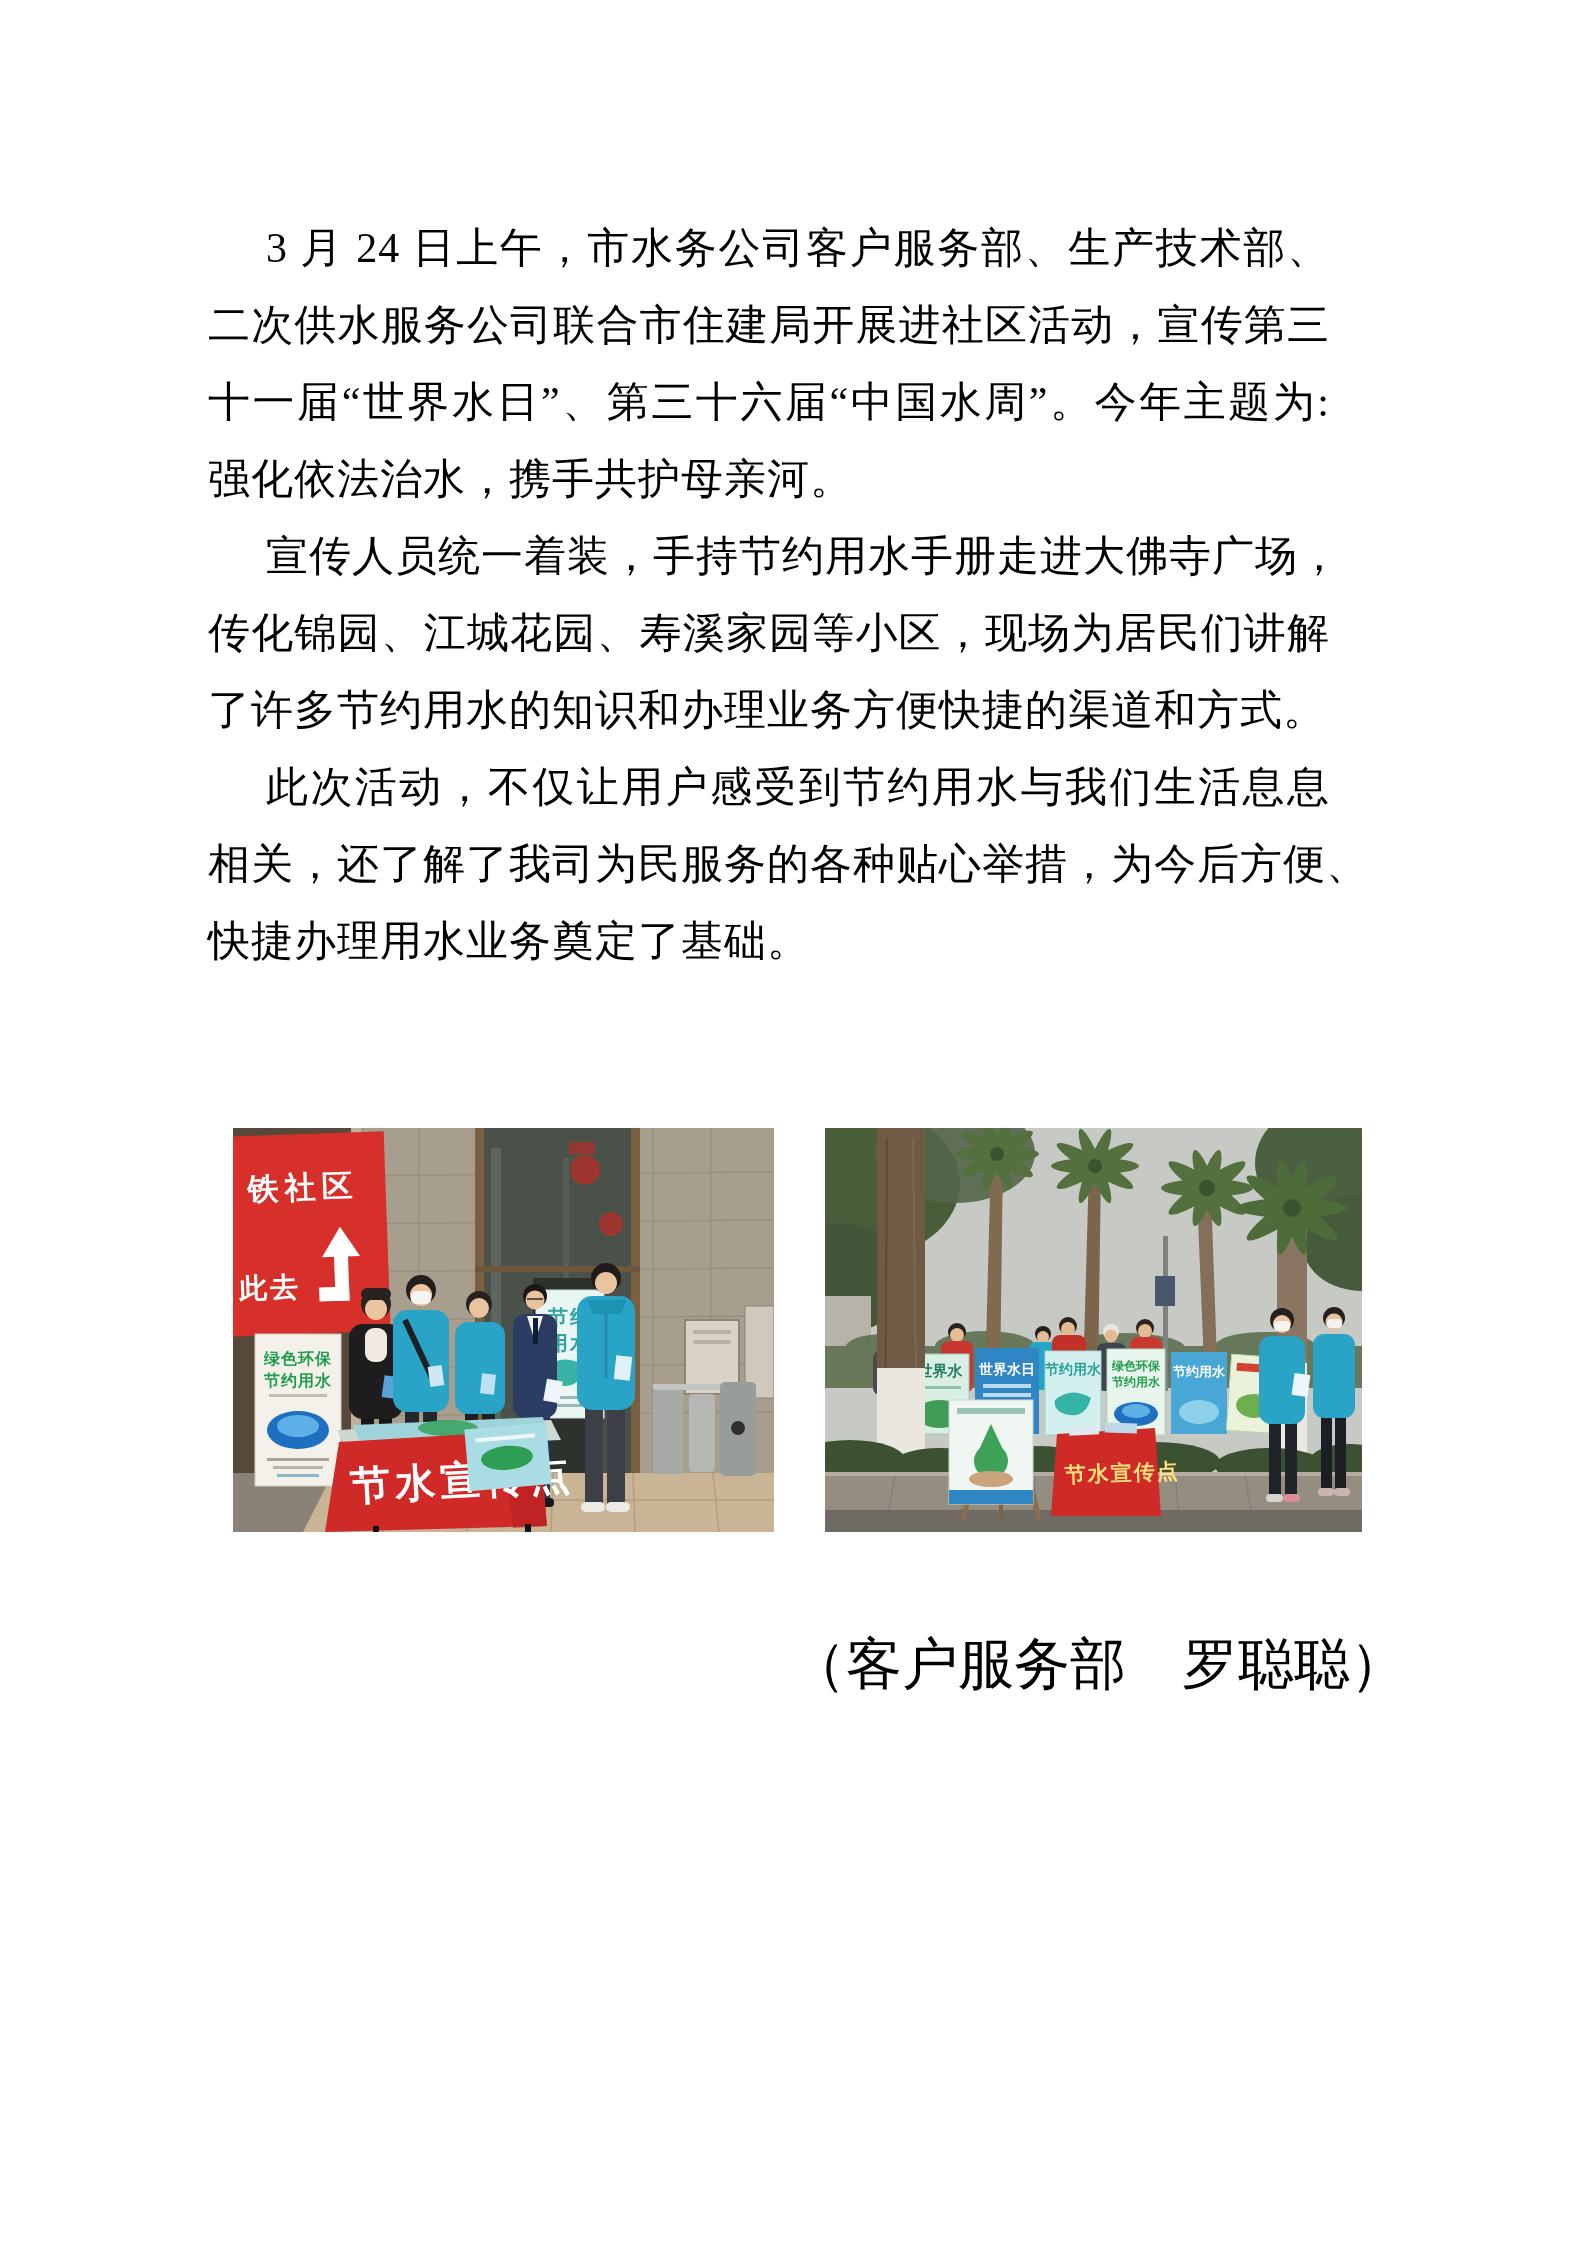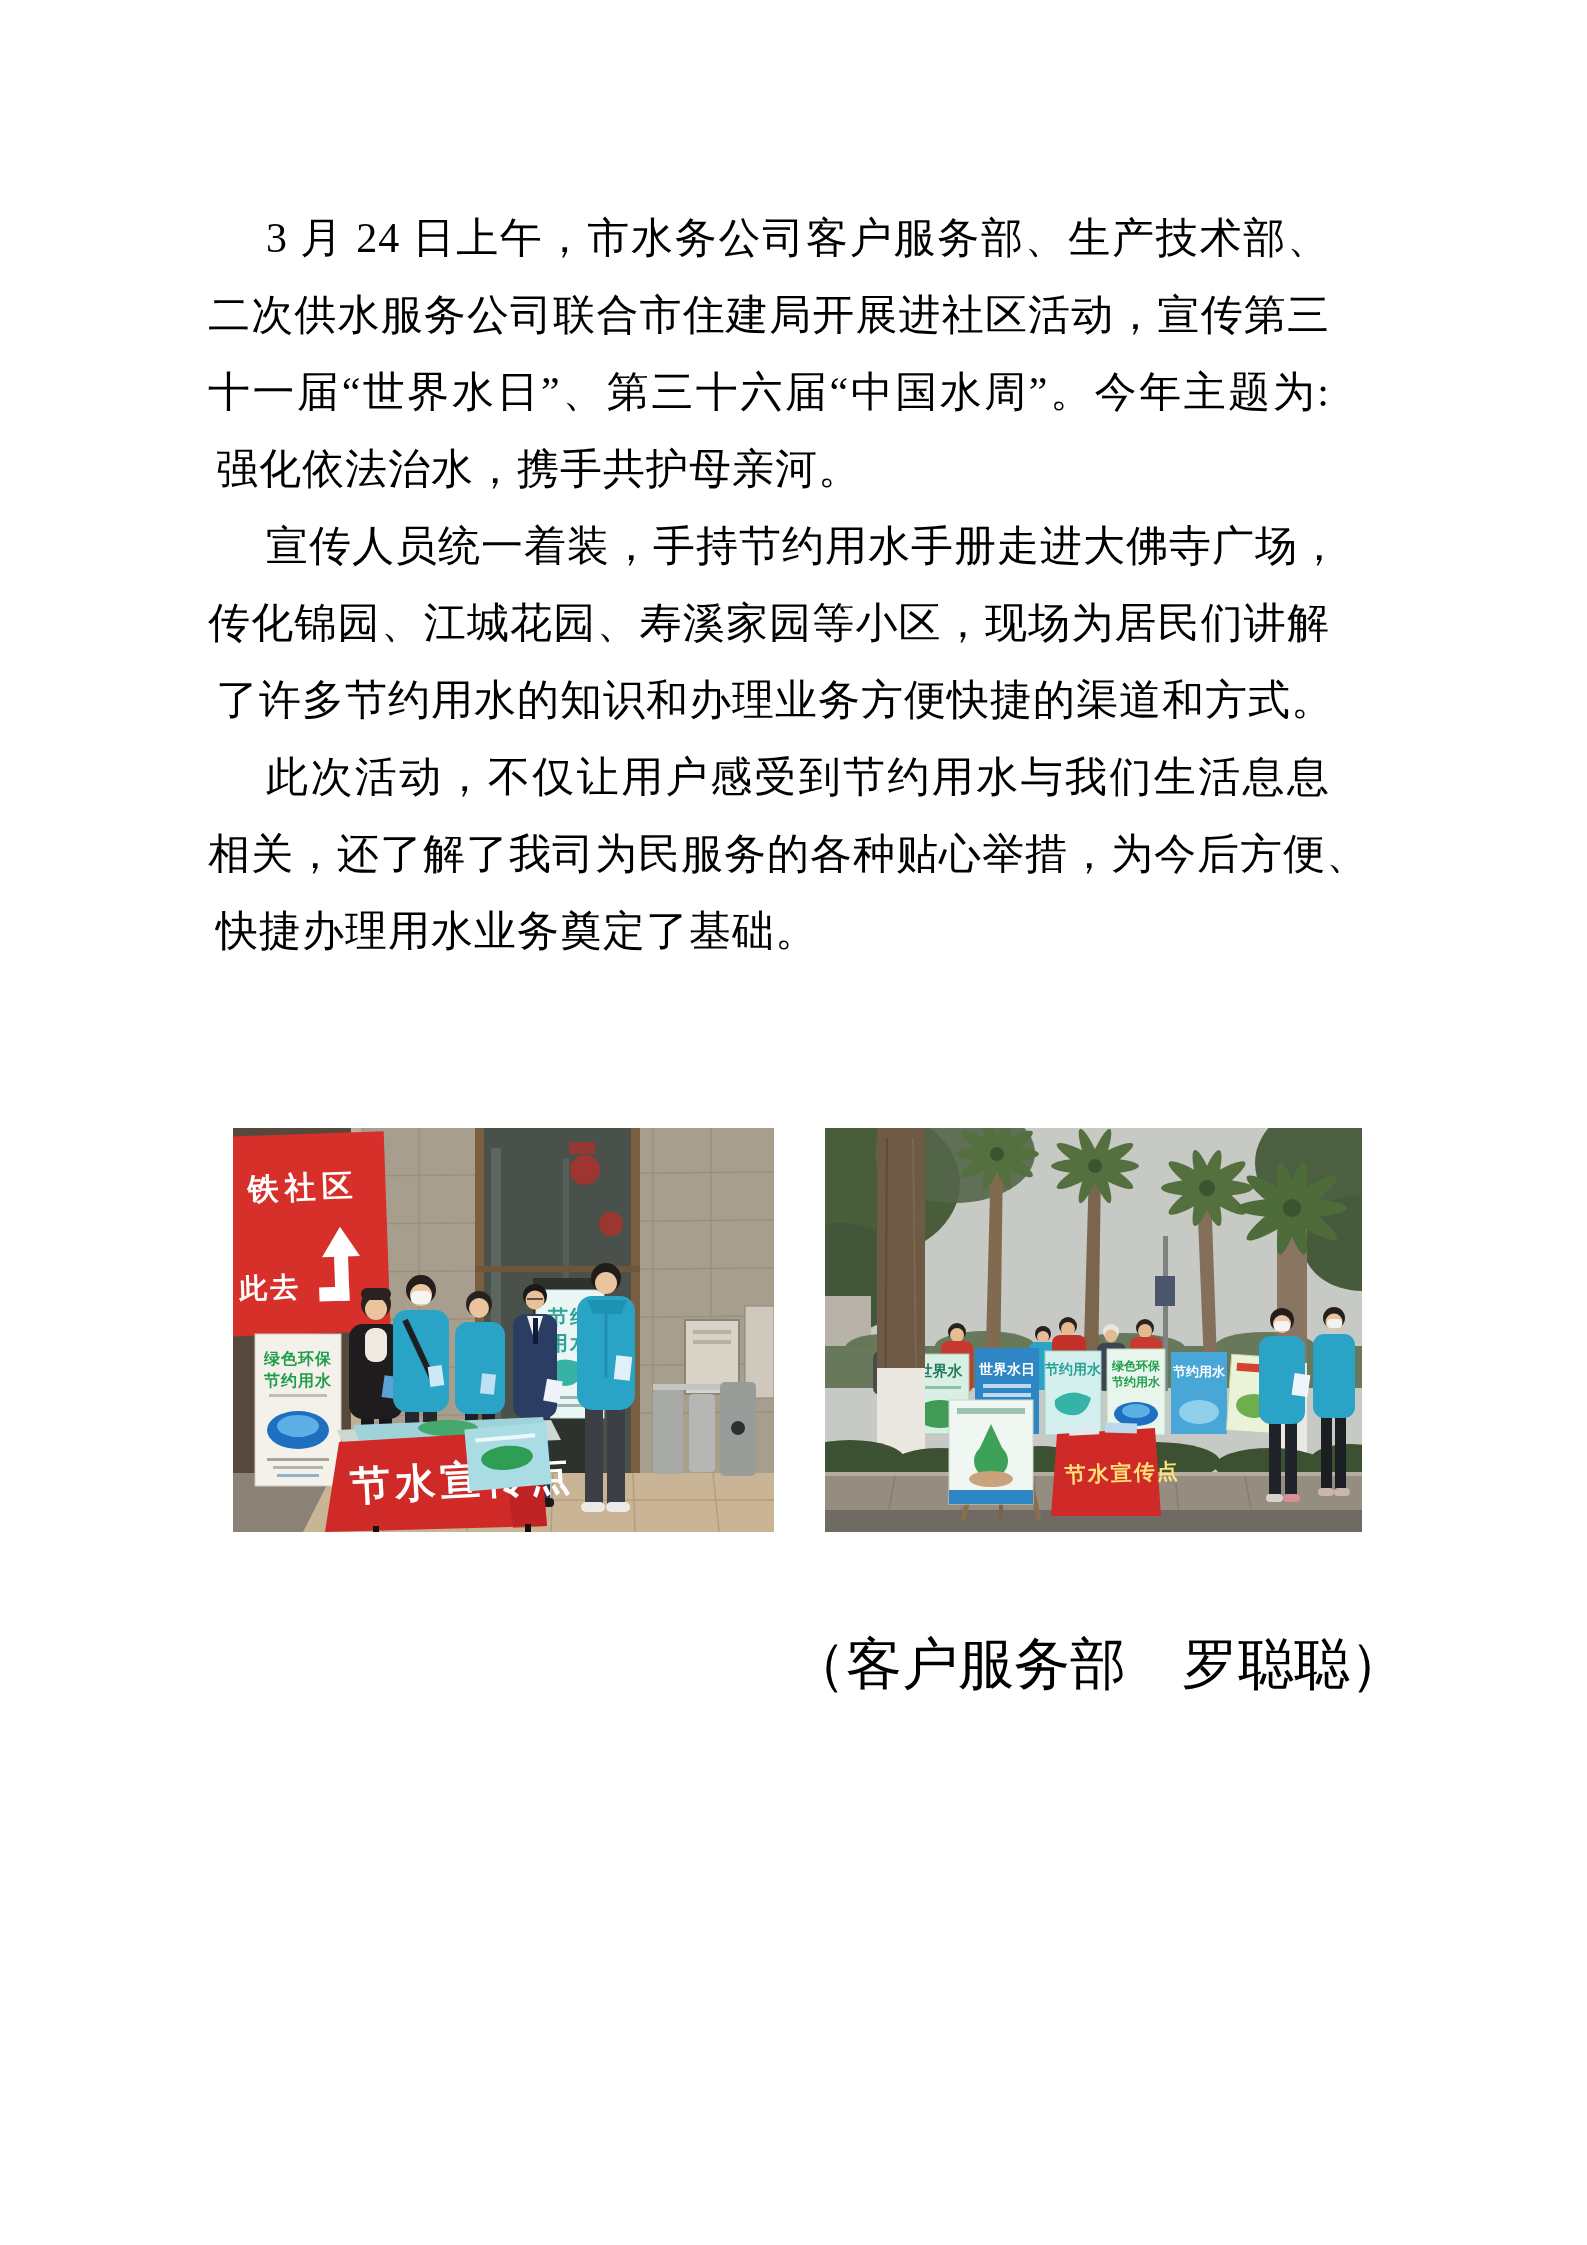--- a/index.html
+++ b/index.html
@@ -1,26 +1,26 @@
 <!DOCTYPE html>
 <html lang="zh" style="--page-bg: #ffffff; --body-text: #000000; --sign-red: #d7302b; --banner-red: #cf2a28; --jacket-teal: #2aa4c6; --suit-navy: #2c3d63; --poster-green: #1f9d4b; --poster-teal: #2fa39a; --table-text-yellow: #ffe07a; --water-blue: #1d6fc0;"><head>
 <meta charset="utf-8">
 <style>
   html,body{margin:0;padding:0;}
   body{background:#e8e8e8;font-family:"Liberation Serif","DejaVu Serif",serif;}
   .page{position:relative;width:1587px;height:2245px;background:var(--page-bg,#ffffff);margin:0 auto;overflow:hidden;}
-  .text-block{position:absolute;left:208px;top:200px;width:1122px;}
+  .text-block{position:absolute;left:208px;top:210px;width:1122px;}
   .line{
     width:1122px;height:77px;line-height:77px;
     font-size:42px;letter-spacing:1px;color:var(--body-text,#000);
     text-align:justify;text-align-last:justify;
     white-space:nowrap;overflow:visible;
   }
   .line.indent{text-indent:58px;}
-  .line.para-last{text-align-last:left;margin-left:8px;}
+  .line.para-last{text-align-last:left;}
   .signature{
     position:absolute;left:790px;top:1626px;height:77px;line-height:77px;
     font-size:56px;color:var(--body-text,#000);white-space:pre;
   }
   figure.photo{position:absolute;margin:0;padding:0;overflow:hidden;}
   .photo-left{left:233px;top:1128px;width:541px;height:404px;}
   .photo-right{left:825px;top:1128px;width:537px;height:404px;}
   figure.photo svg{display:block;width:100%;height:100%;}
 
   

